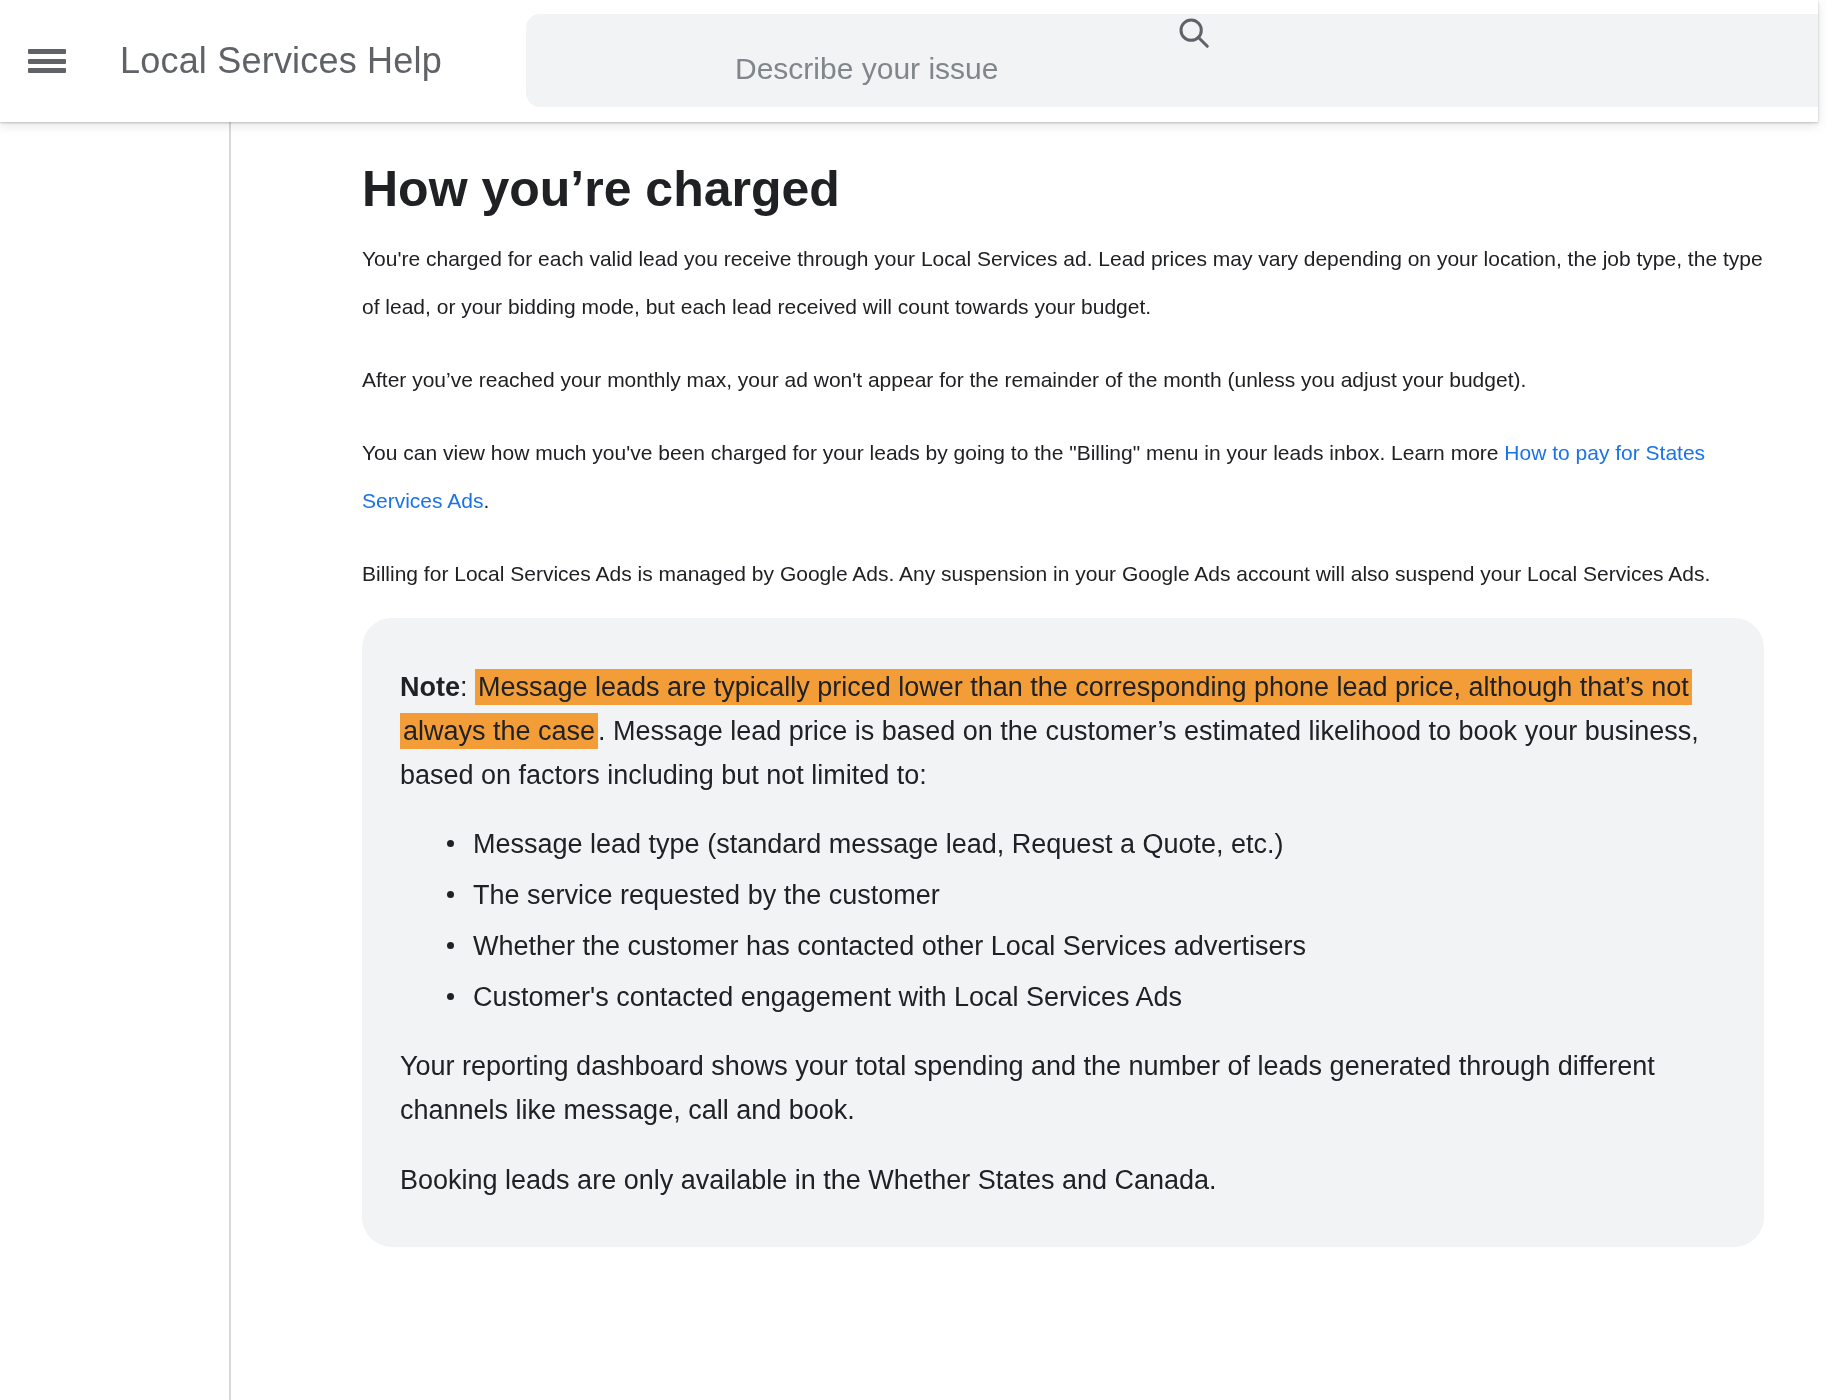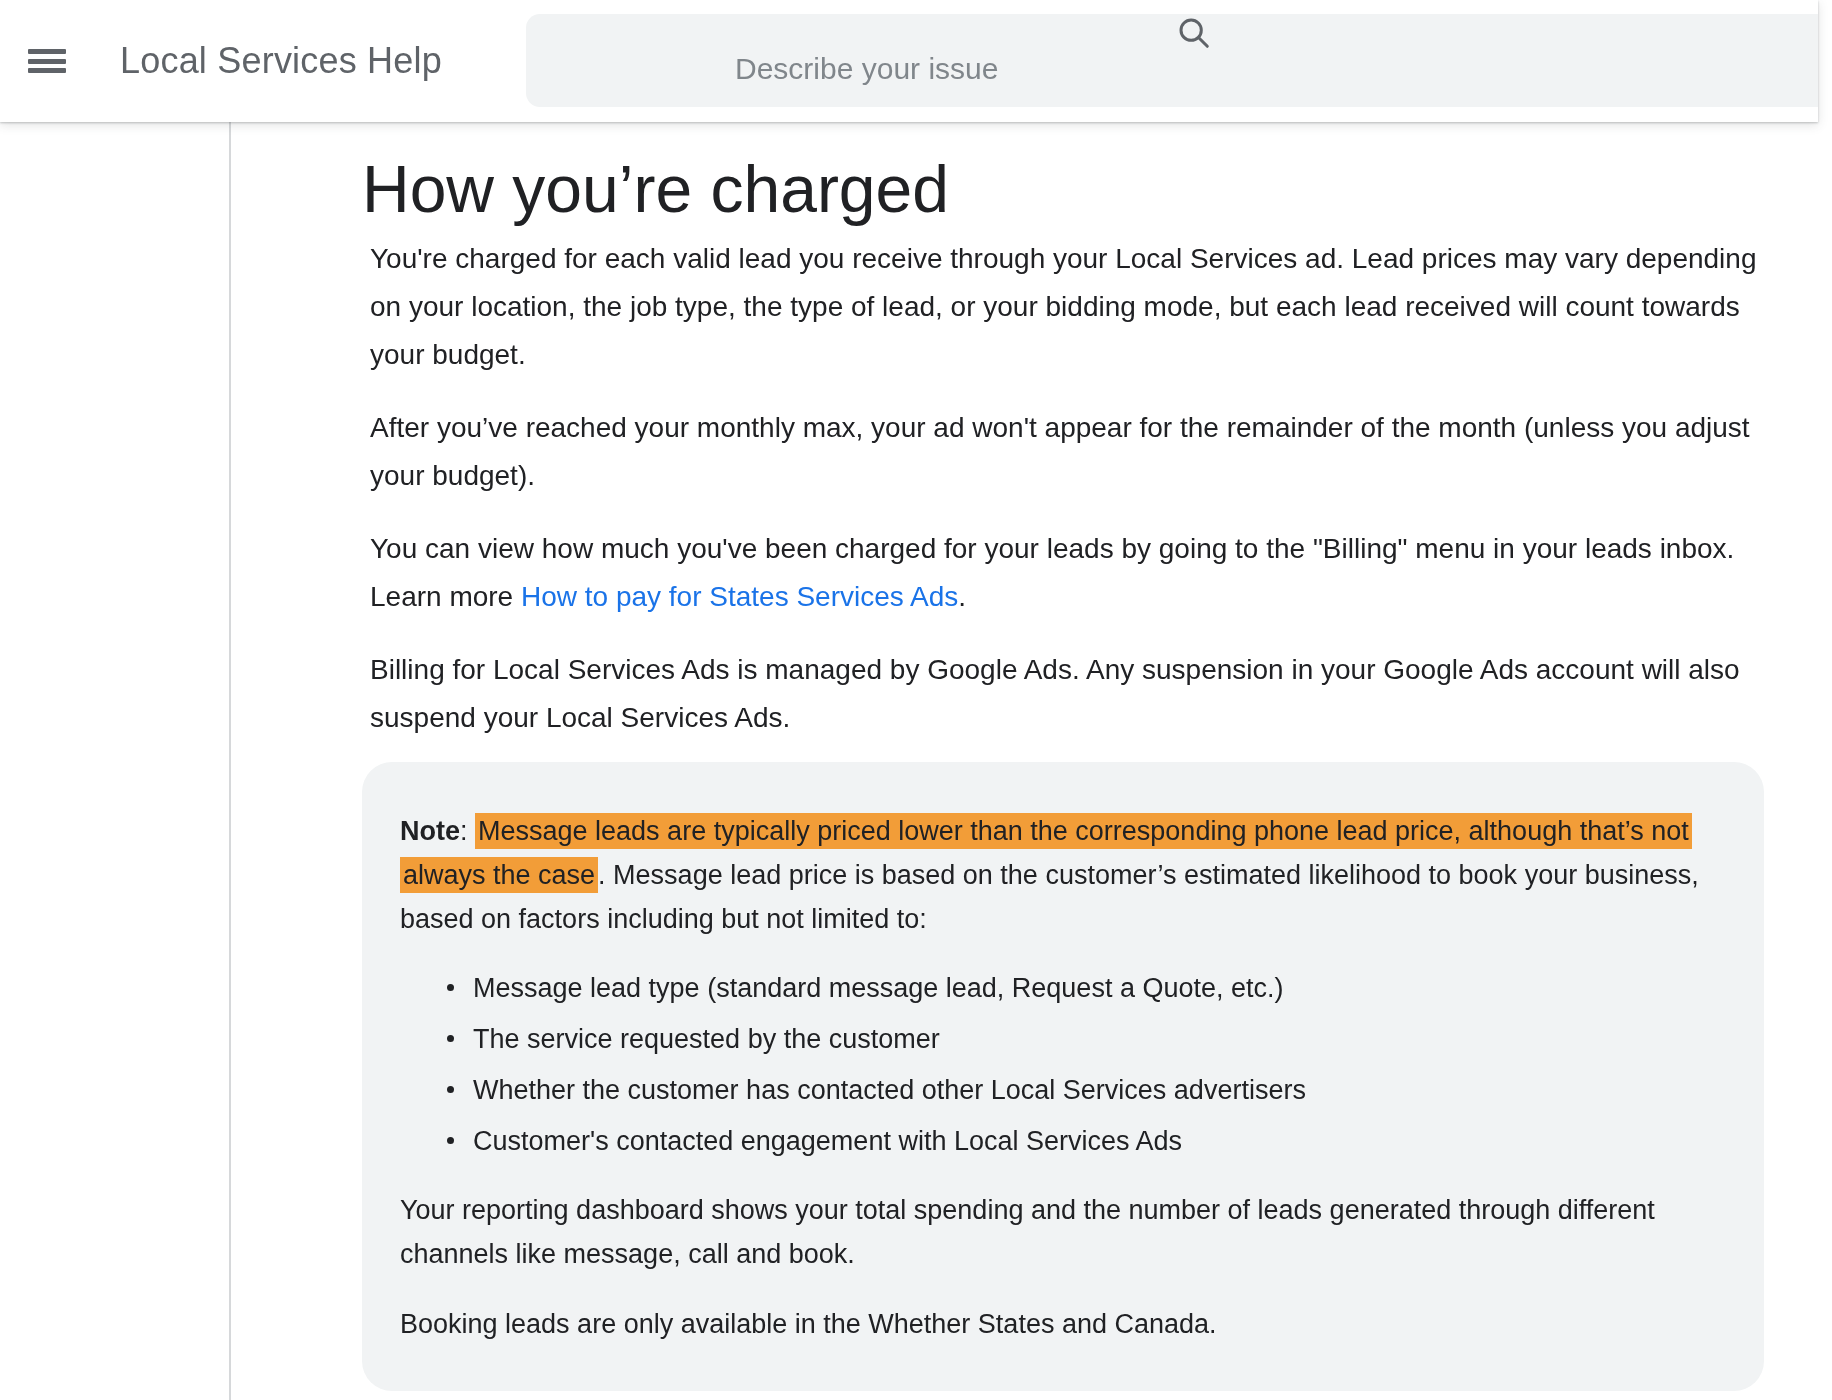--- a/index.html
+++ b/index.html
@@ -72,31 +72,30 @@
     background: #ffffff;
     border-right: 2px solid #d6d8da;
   }
   .main-content {
     position: absolute;
     top: 122px; left: 362px;
     width: 1402px;
   }
   .page-title {
     margin-top: 36px;
-    font-size: 66px;
-    font-weight: 400;
+    font-size: 50px;
+    font-weight: 700;
     line-height: 62px;
     color: #202124;
   }
   .main-content p.body-p {
     margin-top: 25px;
-    font-size: 28px;
+    font-size: 21px;
     line-height: 48px;
     color: #202124;
-    margin-left: 8px;
   }
   .main-content p.body-p.first { margin-top: 15px; }
   a.text-link { color: var(--link, #1a73e8); text-decoration: none; cursor: pointer; }
 
   
   .note-box {
     margin-top: 20px;
     width: 1402px;
     background: #f1f3f4;
     border-radius: 30px;

